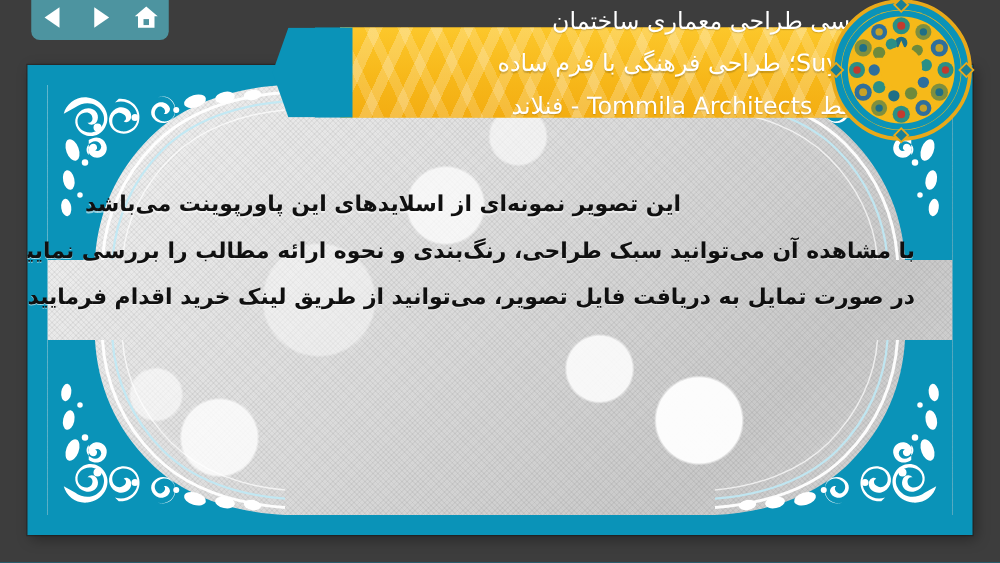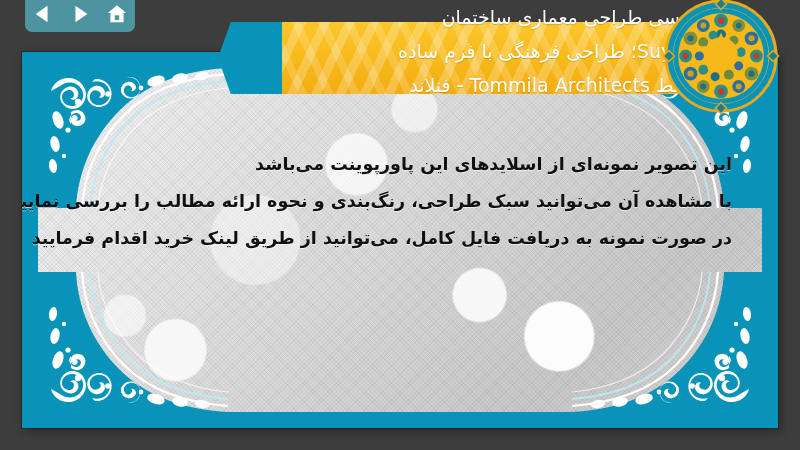--- a/index.html
+++ b/index.html
@@ -86,21 +86,21 @@
   .corner{position:absolute;width:190px;height:140px;pointer-events:none;}
   .c-tl{left:0;top:0;}
   .c-tr{right:0;top:0;transform:scaleX(-1);}
   .c-bl{left:0;bottom:0;transform:scaleY(-1);}
   .c-br{right:0;bottom:0;transform:scale(-1,-1);}
   .corner svg{display:block;}
 
   
   .body-text{
     position:absolute;left:30px;right:30px;top:78px;z-index:25;
-    direction:rtl;text-align:right;
+    direction:rtl;text-align:left;
     color:#101010;
     font-size:17.5px;line-height:37px;
     font-weight:600;
     text-shadow:0 1px 0 rgba(255,255,255,.55);
   }
   .body-line{white-space:nowrap;}
 </style>
 </head>
 <body>
 
@@ -297,19 +297,19 @@
             <circle cx="30" cy="62" r="2.6"></circle>
             <circle cx="26" cy="88" r="2.2"></circle>
             <path d="M33 44 c6-4 12-2 14 4 c2 6-3 11-9 10 c-4-1-6-4-5-8 c1-3 4-4 6-2 c1 2 1 4-1 4 c2 2 5 0 5-3 c-1-4-5-5-8-3 c-4 2-5 7-2 10 z"></path>
           </g>
         </svg>
       </div>
 
       <div class="body-text">
         <div class="body-line">این تصویر نمونه‌ای از اسلایدهای این پاورپوینت می‌باشد</div>
         <div class="body-line">با مشاهده آن می‌توانید سبک طراحی، رنگ‌بندی و نحوه ارائه مطالب را بررسی نمایید</div>
-        <div class="body-line">در صورت نمونه به دریافت فایل کامل، می‌توانید از طریق لینک خرید اقدام فرمایید</div>
+        <div class="body-line">در صورت تمایل به دریافت فایل تصویر، می‌توانید از طریق لینک خرید اقدام فرمایید</div>
       </div>
 
     </div>
   </div>
 
 </div>
 
 </body></html>

